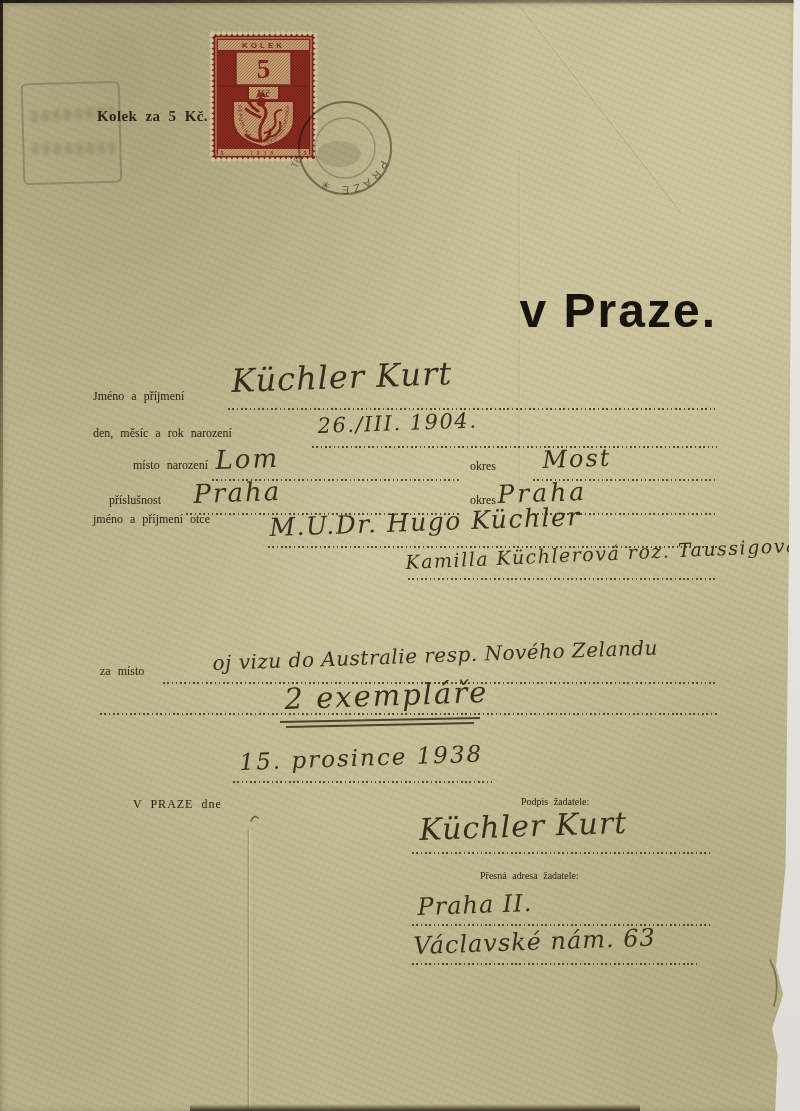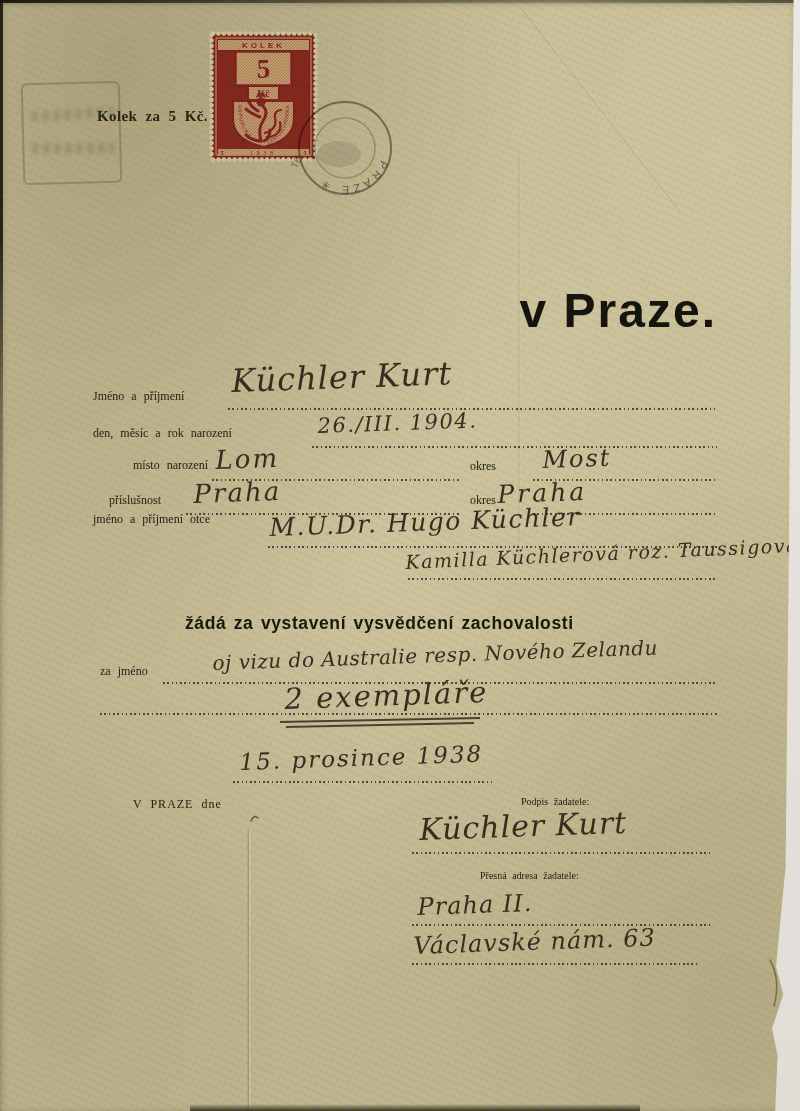--- a/index.html
+++ b/index.html
@@ -173,23 +173,22 @@
     <div class="dot" style="left:533px;top:513px;width:184px;"></div>
     <div class="hw" style="left:498px;top:480px;font-size:25px;letter-spacing:3px;">Praha</div>
 
     <div class="lbl" style="left:93px;top:512px;">jméno a příjmení otce</div>
     <div class="dot" style="left:268px;top:546px;width:449px;"></div>
     <div class="hw" style="left:270px;top:513px;font-size:25px;letter-spacing:1.5px;">M.U.Dr. Hugo Küchler</div>
 
     <div class="dot" style="left:408px;top:578px;width:309px;"></div>
     <div class="hw" style="left:406px;top:551px;font-size:19px;letter-spacing:1.5px;transform:rotate(-2.5deg);">Kamilla Küchlerová roz. Taussigová</div>
 
-    <div class="req">žádá za vystavení vysvědčení zachovalosti</div>
-
-    <div class="lbl" style="left:100px;top:664px;">za jméno</div>
+
+    <div class="lbl" style="left:100px;top:664px;">za místo</div>
     <div class="dot" style="left:163px;top:682px;width:554px;"></div>
     <div class="hw" style="left:213px;top:651px;font-size:20px;letter-spacing:.5px;">oj vizu do Australie resp. Nového Zelandu</div>
     <div class="dot" style="left:100px;top:713px;width:617px;"></div>
     <div class="hw" style="left:285px;top:682px;font-size:29px;letter-spacing:2px;">2 exempláře</div>
     <div class="uline" style="left:280px;top:719px;width:200px;"></div>
     <div class="uline" style="left:286px;top:724px;width:188px;"></div>
 
     <div class="lbl" style="left:133px;top:797px;letter-spacing:1px;">V PRAZE dne</div>
     <div class="dot" style="left:233px;top:781px;width:259px;"></div>
     <div class="hw" style="left:240px;top:749px;font-size:23px;letter-spacing:2px;">15. prosince 1938</div>

